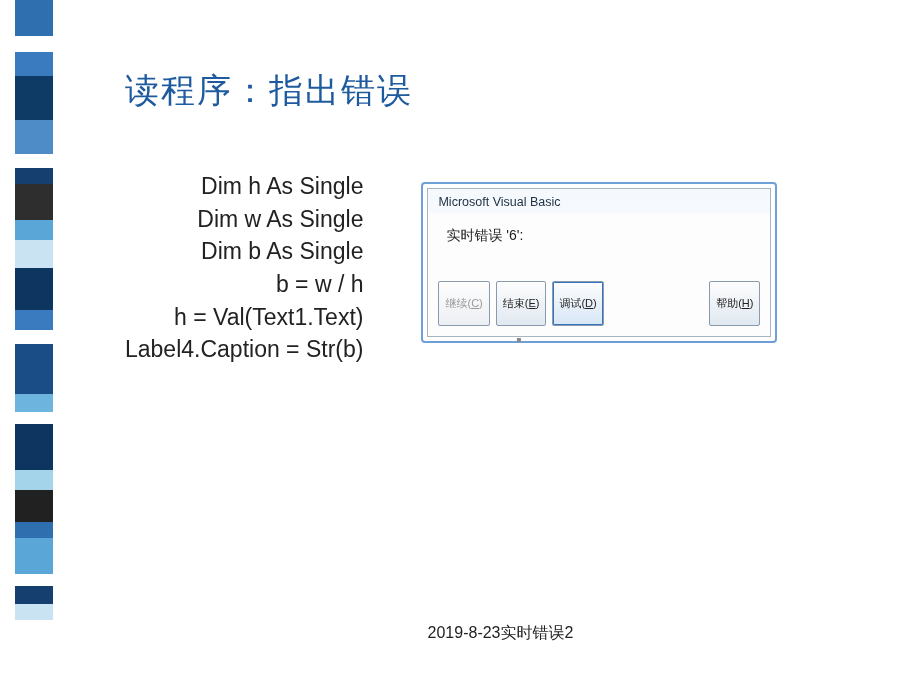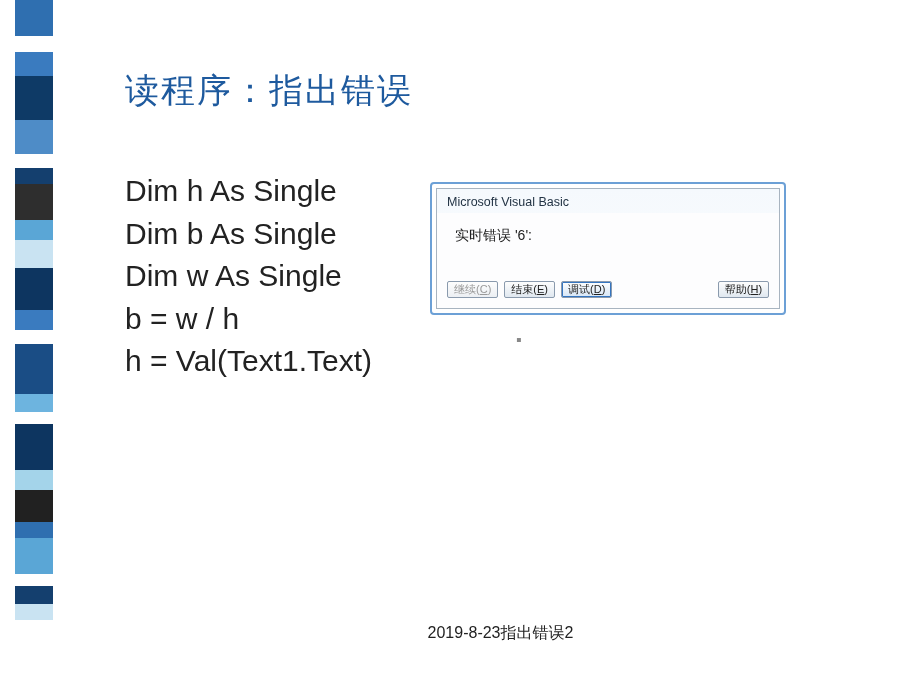--- a/index.html
+++ b/index.html
@@ -33,25 +33,26 @@
       font-weight: 400;
       letter-spacing: 2px;
       margin-bottom: 56px;
     }
     .body-row {
       display: flex;
       gap: 58px;
       align-items: flex-start;
     }
     .code-block {
-      font-size: 30px;
+      font-size: 23px;
       line-height: 1.42;
       color: #222;
       white-space: nowrap;
       font-family: Arial, sans-serif;
+      text-align: right;
     }
     .dot-mark {
       position: absolute;
       left: 391px;
       top: 263px;
       font-size: 16px;
       color: #888;
     }
     .dialog-wrap {
       margin-top: 12px;
@@ -84,21 +85,21 @@
     .dialog-buttons {
       display: flex;
       padding: 8px 10px 10px;
       gap: 6px;
       background: #fdfdfe;
     }
     .dlg-btn {
       border: 1px solid #8a9aad;
       background: linear-gradient(#fdfdfd, #e0e8f0);
       font-size: 11px;
-      padding: 0 6px;
+      padding: 14px 6px;
       color: #222;
       font-family: "Microsoft YaHei", SimSun, sans-serif;
       border-radius: 2px;
       white-space: nowrap;
     }
     .dlg-btn.disabled { color: #9a9a9a; background: linear-gradient(#fdfdfd,#eceff3); }
     .dlg-btn.focus { box-shadow: 0 0 0 1px #3575c0 inset; background: linear-gradient(#fdfdfd,#d6e6f6); }
     .spacer-flex { flex: 1; }
     .footer {
       position: absolute;
@@ -143,24 +144,25 @@
     <div class="stripe" style="background: rgb(20, 63, 110); height: 18px;"></div>
     <div class="stripe" style="background: rgb(201, 227, 242); height: 16px;"></div>
   </div>
 
 <div class="content">
   <h1 class="title">读程序：指出错误</h1>
 
   <div class="body-row">
     <div class="code-block">
         <div>Dim h As Single</div>
+        <div>Dim w As Single</div>
         <div>Dim b As Single</div>
-        <div>Dim w As Single</div>
         <div>b = w / h</div>
         <div>h = Val(Text1.Text)</div>
+        <div>Label4.Caption = Str(b)</div>
       </div>
 
     <div class="dialog-wrap">
       <div class="dialog-outer">
         <div class="dialog">
           <div class="dialog-title">Microsoft Visual Basic</div>
           <div class="dialog-body">
             <div class="line1">实时错误 '6':</div>
           </div>
           <div class="dialog-buttons">
@@ -172,15 +174,15 @@
           </div>
         </div>
       </div>
     </div>
   </div>
   <div class="dot-mark">▪</div>
 </div>
 
 <div class="footer">
   <span>2019-8-23</span>
-  <span class="center">指出错误</span>
+  <span class="center">实时错误</span>
   <span>2</span>
 </div>
 
 </body></html>

